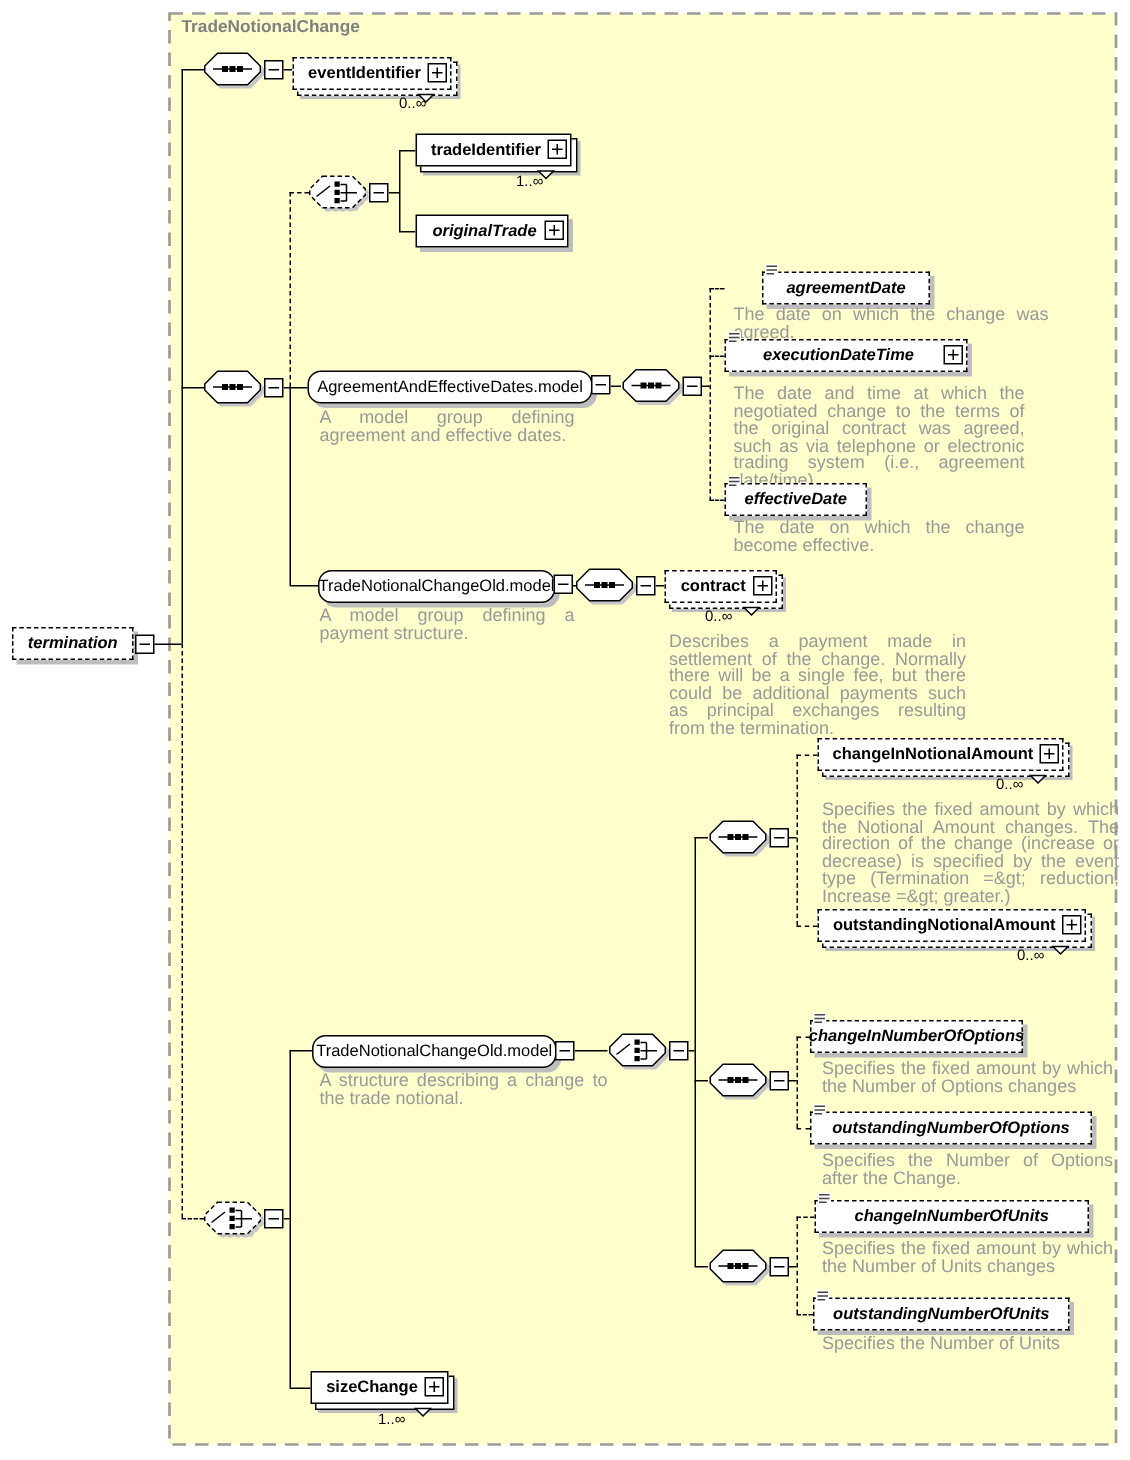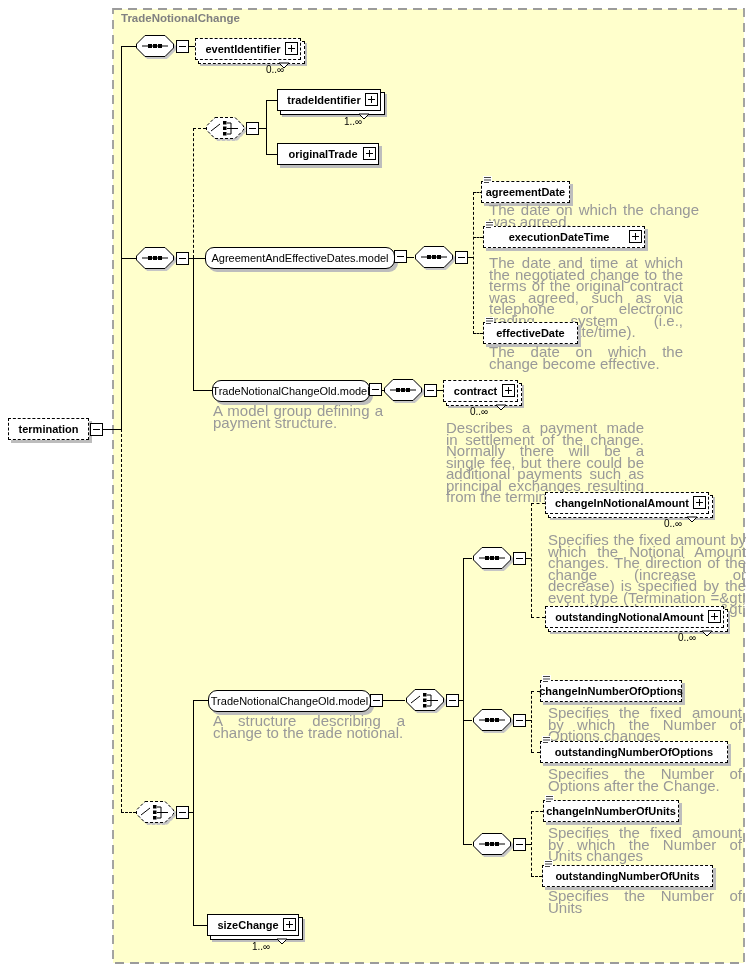--- a/index.html
+++ b/index.html
@@ -8,21 +8,21 @@
   
   .ln{position:absolute;}
   .hs{height:0;border-top:1px solid #000;}
   .vs{width:0;border-left:1px solid #000;}
   .hd{height:0;border-top:1px dashed #000;}
   .vd{width:0;border-left:1px dashed #000;}
   
   .node{position:absolute;height:22px;font-weight:bold;font-size:11px;}
   .node .face{position:absolute;left:0;top:0;right:0;bottom:0;background:#fff;border:1px solid #000;
               display:flex;align-items:center;justify-content:center;white-space:nowrap;}
-  .node.single .face{box-shadow:3px 3px 0 #bdbdbd;}
+  .node.single .face{box-shadow:3px 3px 0 #bdbdbd;font-style:italic;}
   .node .stack{position:absolute;left:3px;top:3px;right:-4px;bottom:-4px;border:1px solid #000;
                background:#fff;box-shadow:2px 2px 0 #bdbdbd;}
   .node.dashedb .face,.node.dashedb .stack{border-style:dashed;}
   .node .face.hasexp{padding-right:10px;text-align:right;}
   
   .gnode{position:absolute;height:20px;background:#fff;border:1px solid #000;border-radius:9px;
          box-shadow:3px 3px 0 #bdbdbd;display:flex;align-items:center;justify-content:center;
          font-size:11px;white-space:nowrap;}
   
   .exp{position:absolute;width:13px;height:13px;background:#fff;border:1px solid #000;box-sizing:border-box;}
@@ -31,21 +31,21 @@
   .exp.inbox{right:2px;top:50%;margin-top:-7px;}
   
   .comp{position:absolute;width:40px;height:24px;}
   .comp svg{filter:drop-shadow(2px 2px 0 #c6c6c6);}
   
   .tg{position:absolute;left:2px;top:-5px;}
   
   .chev{position:absolute;right:11px;bottom:-9px;}
   
   .occ{position:absolute;font-size:10px;color:#000;}
-  .desc{position:absolute;font-size:15px;line-height:11.5px;color:#999;text-align:justify;}
+  .desc{position:absolute;font-size:12px;line-height:11.5px;color:#999;text-align:justify;}
   .ftitle{position:absolute;left:121px;top:12px;font-size:11.5px;font-weight:bold;color:#808080;}
 </style>
 </head>
 <body>
 
 <div id="canvas">
 
   <svg style="position:absolute;left:112px;top:8px" width="634" height="957">
     <rect x="1" y="1" width="631" height="954" fill="#ffffcc" stroke="#9b9b9b" stroke-width="1.8" stroke-dasharray="9 6"></rect>
   </svg>
@@ -244,21 +244,21 @@
   </div>
   <div class="occ" style="left:344px;top:116px">1..∞</div>
 
   <div class="node single" style="left:277px;top:143px;width:102px">
     <span class="face hasexp">
         <span>originalTrade</span>
       <span class="exp plus inbox"></span>
       </span>
   </div>
 
-  <div class="node single dashedb" style="left:481px;top:181px;width:89px">
+  <div class="node single dashedb" style="left:508px;top:181px;width:112px">
     <span class="face">
         <span>agreementDate</span>
       </span>
     <svg class="tg" width="9" height="8">
         <rect width="9" height="8" fill="#fff"></rect>
         <line x1="1" y1="1.5" x2="8" y2="1.5" stroke="#444"></line>
         <line x1="1" y1="4" x2="8" y2="4" stroke="#444"></line>
         <line x1="1" y1="6.5" x2="6" y2="6.5" stroke="#444"></line>
       </svg>
   </div>
@@ -348,21 +348,21 @@
       </span>
     <svg class="tg" width="9" height="8">
         <rect width="9" height="8" fill="#fff"></rect>
         <line x1="1" y1="1.5" x2="8" y2="1.5" stroke="#444"></line>
         <line x1="1" y1="4" x2="8" y2="4" stroke="#444"></line>
         <line x1="1" y1="6.5" x2="6" y2="6.5" stroke="#444"></line>
       </svg>
   </div>
   <div class="desc" style="left:548px;top:768px;width:194px">Specifies the Number of Options after the Change.</div>
 
-  <div class="node single dashedb" style="left:543px;top:800px;width:136px">
+  <div class="node single dashedb" style="left:543px;top:800px;width:183px">
     <span class="face">
         <span>changeInNumberOfUnits</span>
       </span>
     <svg class="tg" width="9" height="8">
         <rect width="9" height="8" fill="#fff"></rect>
         <line x1="1" y1="1.5" x2="8" y2="1.5" stroke="#444"></line>
         <line x1="1" y1="4" x2="8" y2="4" stroke="#444"></line>
         <line x1="1" y1="6.5" x2="6" y2="6.5" stroke="#444"></line>
       </svg>
   </div>
@@ -390,20 +390,21 @@
     <svg class="chev" width="12" height="7">
         <polygon points="1,1 11,1 6,6" fill="#fff" stroke="#000"></polygon>
       </svg>
   </div>
   <div class="occ" style="left:252px;top:941px">1..∞</div>
 
   <div class="gnode" style="left:205px;top:247px;width:188px">
     <span>AgreementAndEffectiveDates.model</span>
   </div>
   <span class="exp" style="left:394px;top:250px"></span>
+  <div class="desc" style="left:213px;top:273px;width:170px">A model group defining agreement and effective dates.</div>
 
   <div class="gnode" style="left:212px;top:380px;width:156px">
     <span>TradeNotionalChangeOld.model</span>
   </div>
   <span class="exp" style="left:369px;top:383px"></span>
   <div class="desc" style="left:213px;top:405px;width:170px">A model group defining a payment structure.</div>
 
   <div class="gnode" style="left:208px;top:690px;width:161px">
     <span>TradeNotionalChangeOld.model</span>
   </div>

